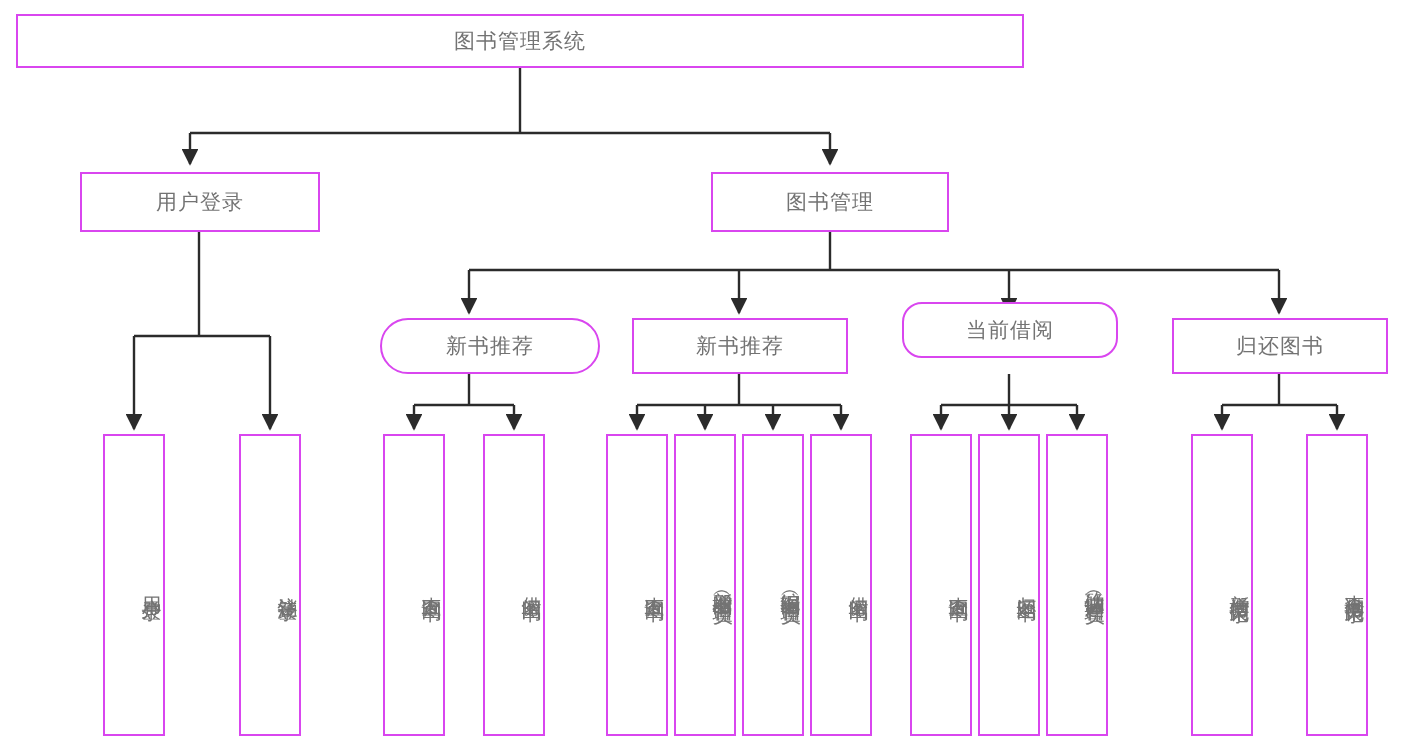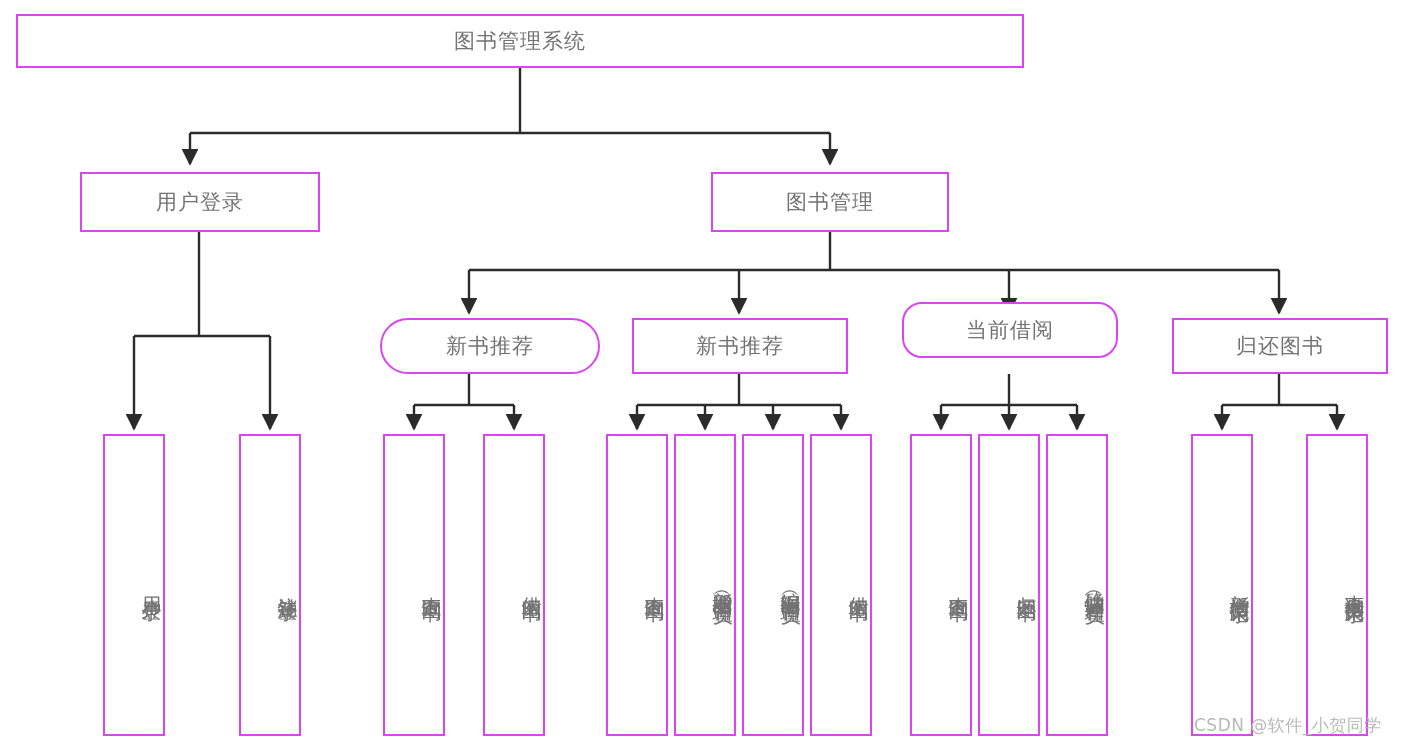--- a/index.html
+++ b/index.html
@@ -186,15 +186,14 @@
     <span class="vlabel">确认归还（管理员）</span>
   </div>
 
   <div class="node vert" style="left:1191px; top:434px; width:62px; height:302px;">
     <span class="vlabel">新增借阅记录</span>
   </div>
   <div class="node vert" style="left:1306px; top:434px; width:62px; height:302px;">
     <span class="vlabel">查询借阅记录</span>
   </div>
 
-  <div class="watermark" style="left:1194px; top:714px;">CSDN @软件_小贺同学</div>
 
 </div>
 
 </body></html>

